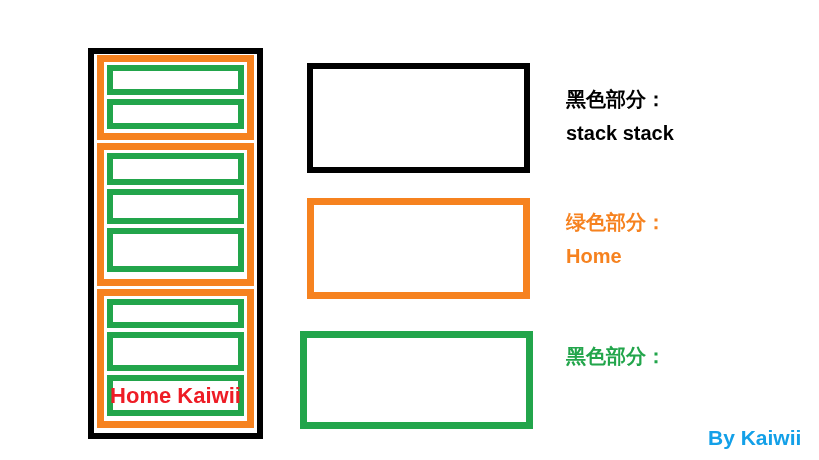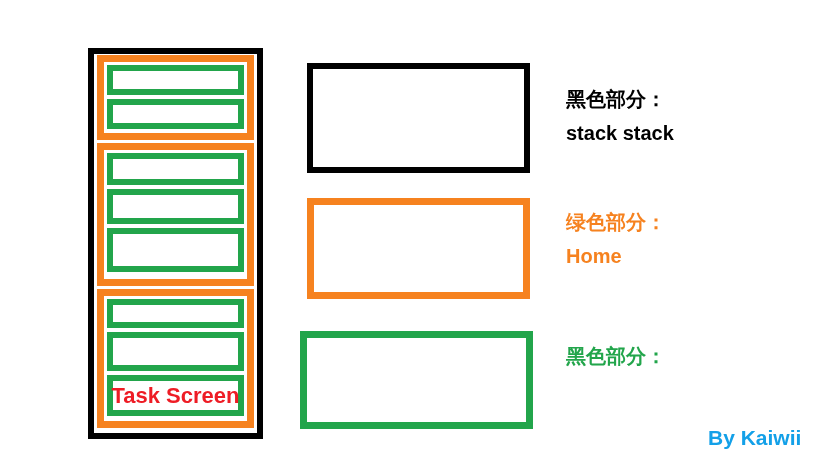--- a/index.html
+++ b/index.html
@@ -67,21 +67,21 @@
   </div>
   <div class="task t2">
     <div class="act h32"></div>
     <div class="act h35"></div>
     <div class="act h44"></div>
   </div>
   <div class="task t3">
     <div class="act h29"></div>
     <div class="act h39"></div>
     <div class="act h41 home-act">
-      <span class="home-label">Task Screen</span>
+      <span class="home-label">Home Kaiwii</span>
     </div>
   </div>
 </div>
 
 <div class="legend-box black"></div>
 <div class="legend-text black">
   <div>黑色部分：</div>
   <div>stack stack</div>
 </div>
 

